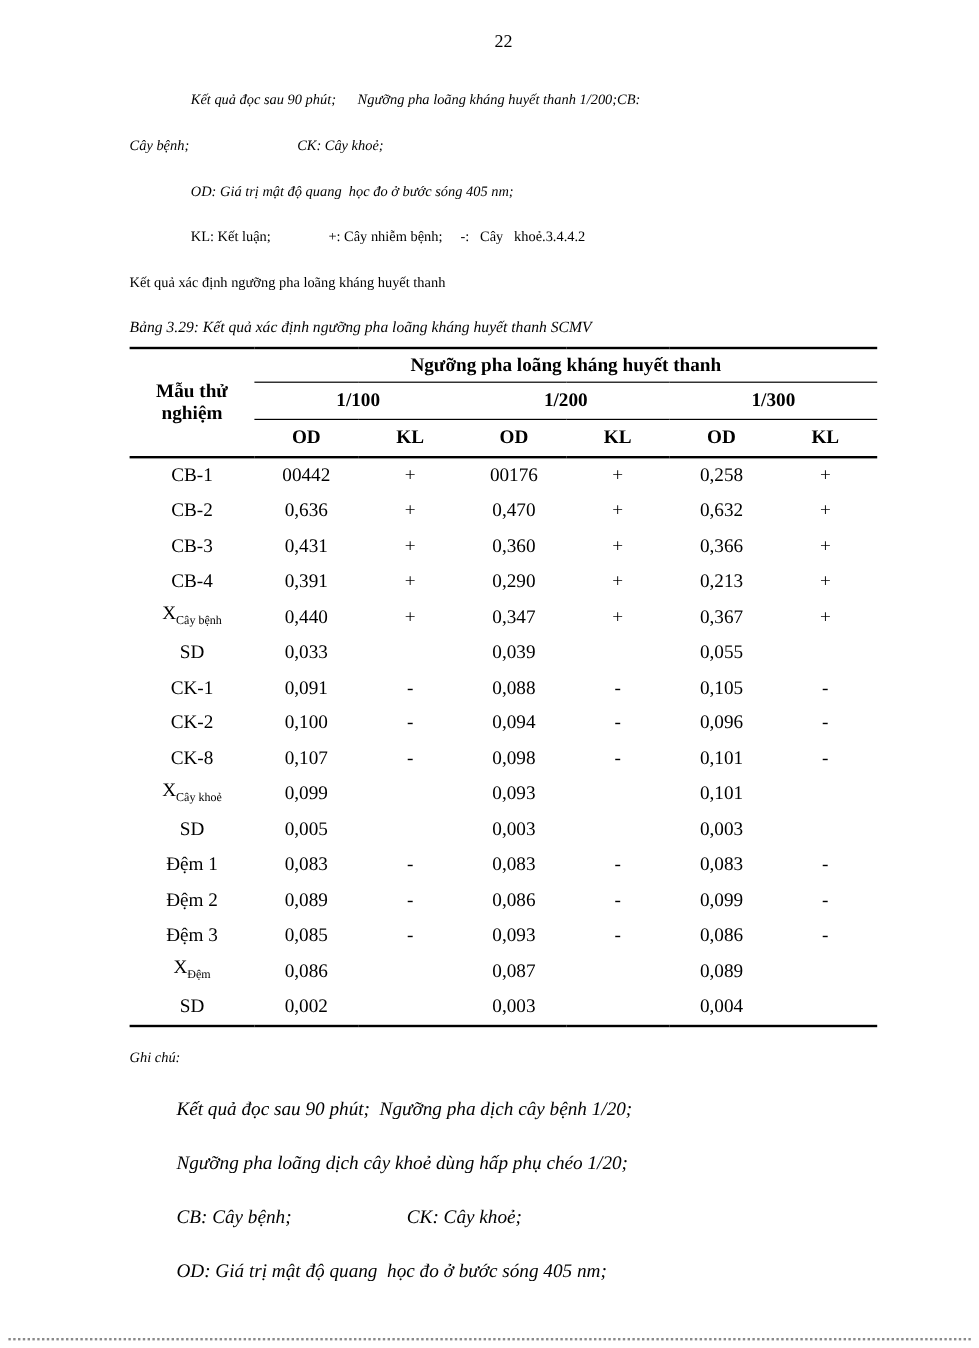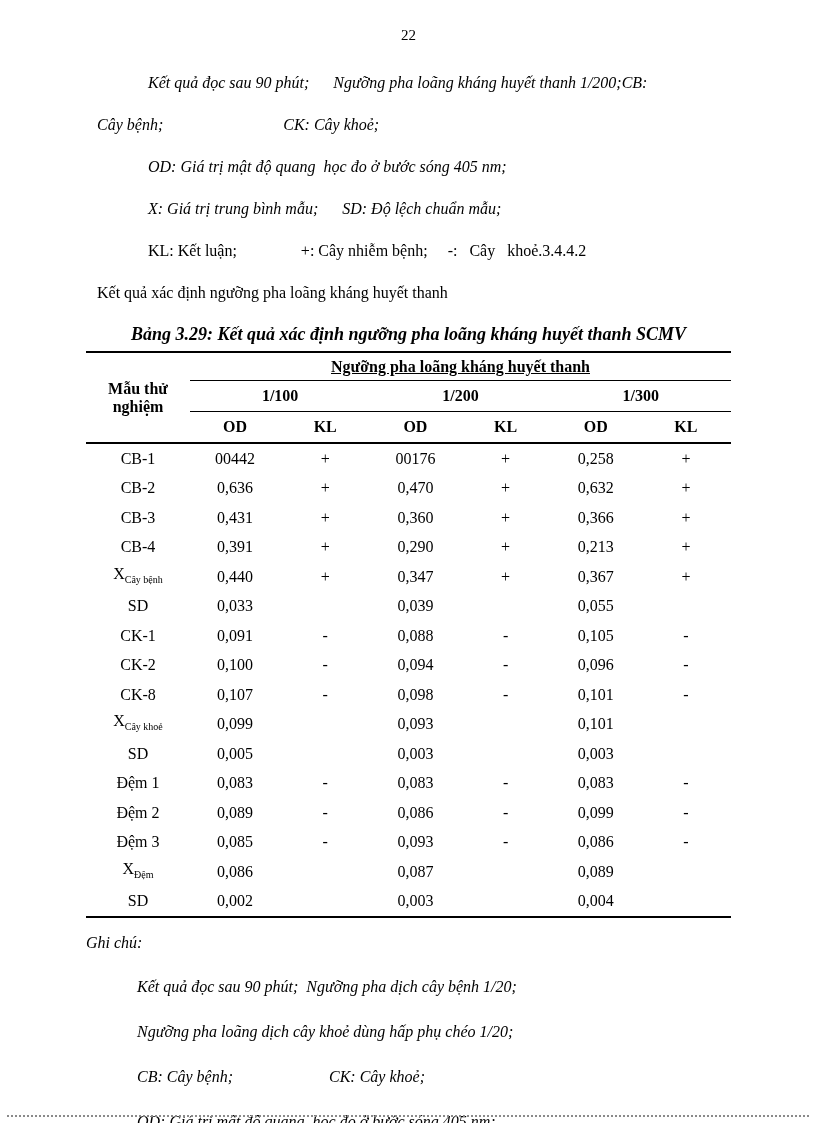--- a/index.html
+++ b/index.html
@@ -7,95 +7,93 @@
     width: 816px; height: 1123px;
     background: #ffffff;
     color: #000000;
     font-family: "Liberation Serif", serif;
     overflow: hidden;
   }
   .page {
     position: relative;
     box-sizing: border-box;
     width: 816px; height: 1123px;
-    padding: 26px 85px 0 86px;
+    padding: 26px 85px 0 108px;
   }
   .page-number {
     text-align: center;
     font-size: 15px;
     line-height: 18px;
     margin-bottom: 26px;
   }
   .note {
-    font-size: 16px;
+    font-size: 12px;
     line-height: 26px;
     white-space: pre-wrap;
-    margin-left: 11px;
   }
   .italic { font-style: italic; }
   .indent { text-indent: 51px; }
   .caption {
-    font-size: 18px;
-    font-weight: bold;
+    font-size: 13px;
+    font-weight: normal;
     font-style: italic;
-    text-align: center;
+    text-align: left;
     line-height: 25px;
     margin: 1px 0 4px 0;
   }
   table.results {
     width: 100%;
     border-collapse: collapse;
     table-layout: fixed;
     border-top: 2px solid #000;
     border-bottom: 2px solid #000;
   }
   table.results thead { border-bottom: 2px solid #000; }
   table.results th, table.results td {
     font-size: 16px;
     text-align: center;
     vertical-align: middle;
     padding: 0;
   }
   table.results th { font-weight: bold; }
   th.corner { width: 104px; }
-  th.group-header { border-bottom: 1px solid #000; height: 27px; text-decoration: underline; }
+  th.group-header { border-bottom: 1px solid #000; height: 27px; }
   th.dilution { border-bottom: 1px solid #000; height: 30px; }
   th.subhead { height: 30px; }
   table.results tbody td { height: 29.5px; line-height: 20px; }
   table.results sub { font-size: 10px; }
   .ghi-chu {
-    font-size: 16px;
+    font-size: 12px;
     font-style: italic;
     line-height: 26px;
     margin-top: 12px;
   }
   .bottom-note {
     font-size: 16px;
     line-height: 29px;
-    margin-left: 51px;
+    margin-left: 39px;
     white-space: pre-wrap;
   }
   .dotted-line {
     position: absolute;
     left: 7px; right: 7px; bottom: 6px;
     border-top: 2px dotted #8a8a8a;
   }
 </style>
 </head>
 <body>
 
 <div class="page">
 
   <div class="page-number">22</div>
 
   <div>
     <p class="note italic indent">Kết quả đọc sau 90 phút;      Ngưỡng pha loãng kháng huyết thanh 1/200;CB:</p>
     <p class="note italic">Cây bệnh;                              CK: Cây khoẻ;</p>
     <p class="note italic indent">OD: Giá trị mật độ quang  học đo ở bước sóng 405 nm;</p>
-    <p class="note italic indent">X: Giá trị trung bình mẫu;      SD: Độ lệch chuẩn mẫu;</p>
     <p class="note indent">KL: Kết luận;                +: Cây nhiễm bệnh;     -:   Cây   khoẻ.3.4.4.2</p>
     <p class="note">Kết quả xác định ngưỡng pha loãng kháng huyết thanh</p>
   </div>
 
   <p class="caption">Bảng 3.29: Kết quả xác định ngưỡng pha loãng kháng huyết thanh SCMV</p>
 
   <table class="results">
     <colgroup>
       <col style="width:104px">
       <col span="6">

